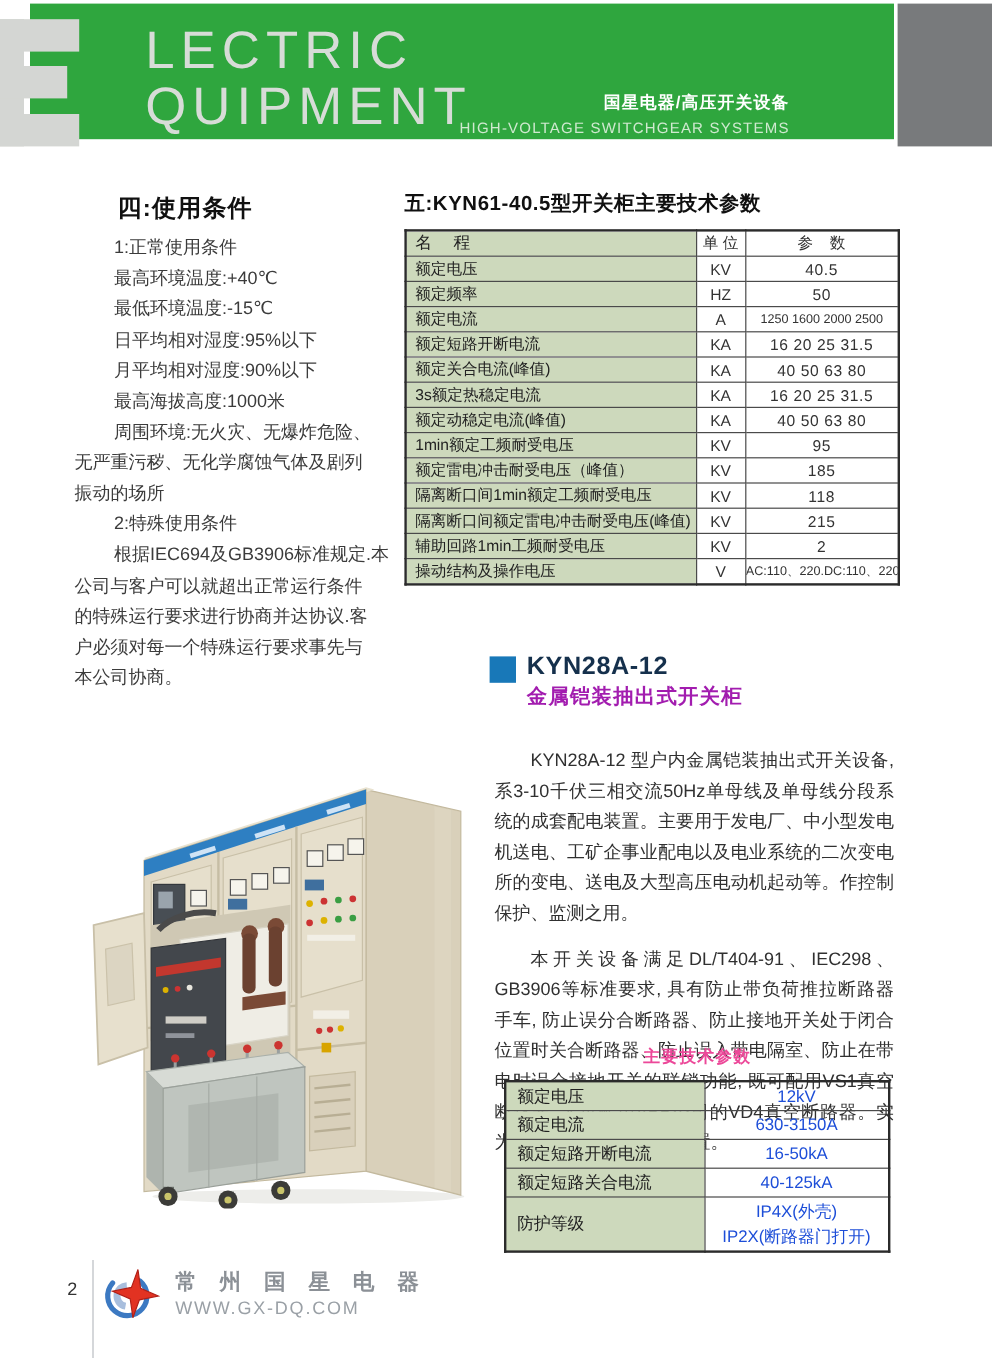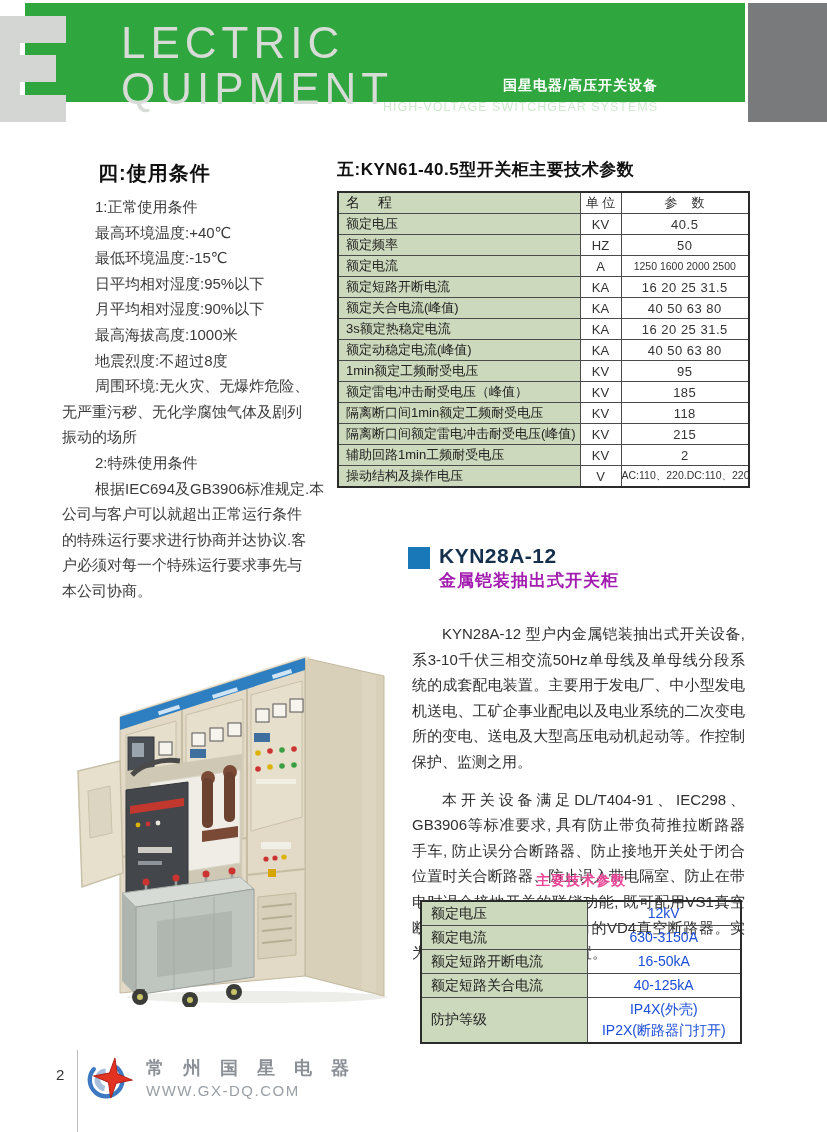--- a/index.html
+++ b/index.html
@@ -1,20 +1,20 @@
 <!DOCTYPE html>
 <html><head>
 <meta charset="utf-8">
 <style>
   html,body{margin:0;padding:0;background:#ffffff;}
   .page{position:relative;width:827px;height:1132px;background:#ffffff;overflow:hidden;
         font-family:"Liberation Sans","DejaVu Sans",sans-serif;color:#2e2e2e;}
 
   
-  .banner{position:absolute;left:25px;top:3px;width:720px;height:99px;background:#2fa63e;}
+  .banner{position:absolute;left:25px;top:3px;width:720px;height:113px;background:#2fa63e;}
   .banner-block{position:absolute;left:748px;top:3px;width:79px;height:119px;background:#787a7c;}
   .big-e{position:absolute;left:0;top:16px;width:66px;height:106px;}
   .big-e .bar{position:absolute;left:0;background:#d4d6d3;}
   .big-e .stem{top:0;width:20px;height:106px;}
   .big-e .b1{top:0;width:66px;height:27px;}
   .big-e .b2{top:39px;width:56px;height:27px;}
   .big-e .b3{top:79px;width:66px;height:27px;}
   .brand-word{position:absolute;color:#d7dcd7;font-size:44px;letter-spacing:5px;
               font-weight:400;line-height:1;}
   .w1{left:96px;top:18px;}
@@ -90,21 +90,20 @@
 
   <div class="usage">
     <div class="usage-title">四:使用条件</div>
     <div>
         <div class="u-line ind">1:正常使用条件</div>
         <div class="u-line ind">最高环境温度:+40℃</div>
         <div class="u-line ind">最低环境温度:-15℃</div>
         <div class="u-line ind">日平均相对湿度:95%以下</div>
         <div class="u-line ind">月平均相对湿度:90%以下</div>
         <div class="u-line ind">最高海拔高度:1000米</div>
-        <div class="u-line ind">地震烈度:不超过8度</div>
         <div class="u-line ind">周围环境:无火灾、无爆炸危险、</div>
         <div class="u-line">无严重污秽、无化学腐蚀气体及剧列</div>
         <div class="u-line">振动的场所</div>
         <div class="u-line ind">2:特殊使用条件</div>
         <div class="u-line ind">根据IEC694及GB3906标准规定.本</div>
         <div class="u-line">公司与客户可以就超出正常运行条件</div>
         <div class="u-line">的特殊运行要求进行协商并达协议.客</div>
         <div class="u-line">户必须对每一个特殊运行要求事先与</div>
         <div class="u-line">本公司协商。</div>
       </div>

